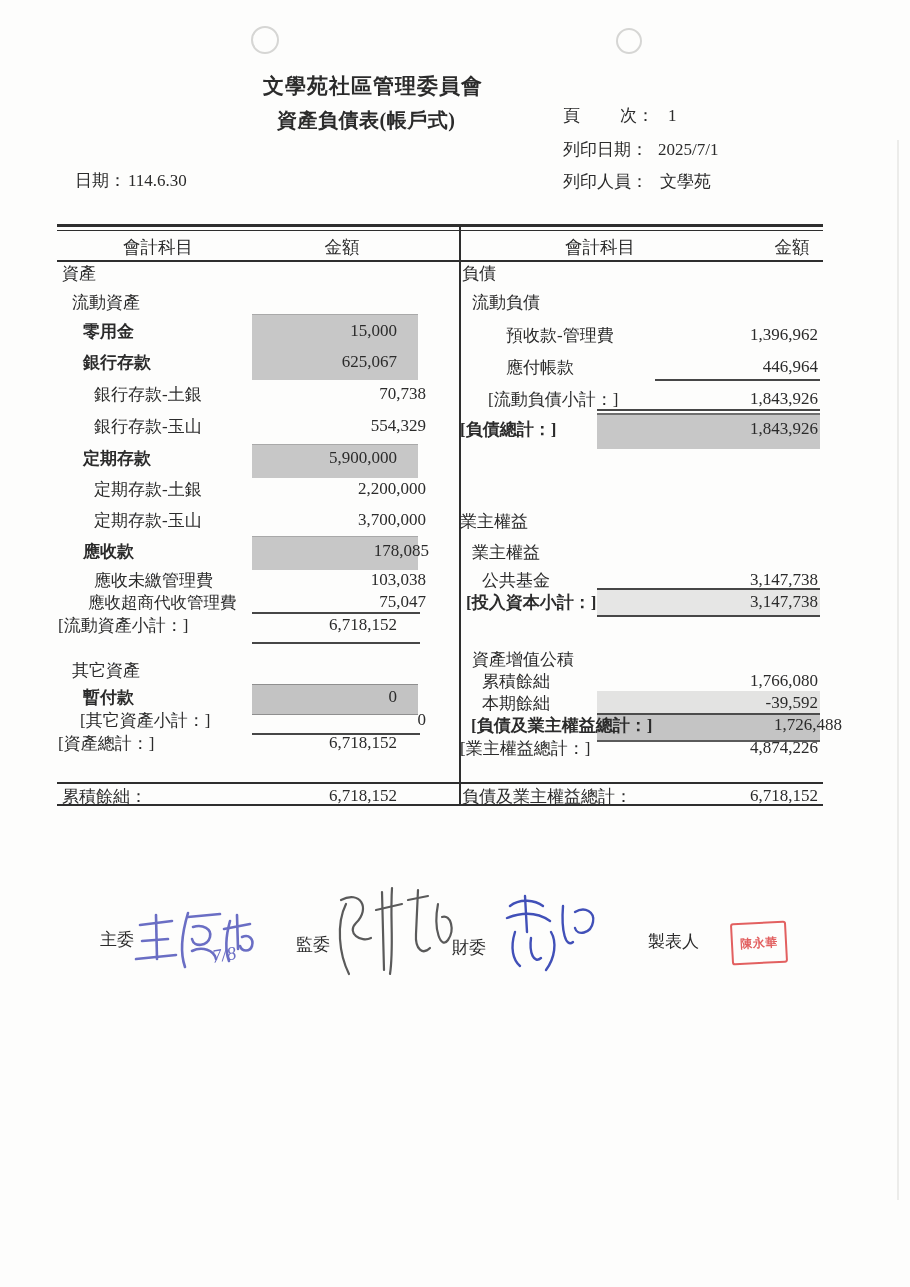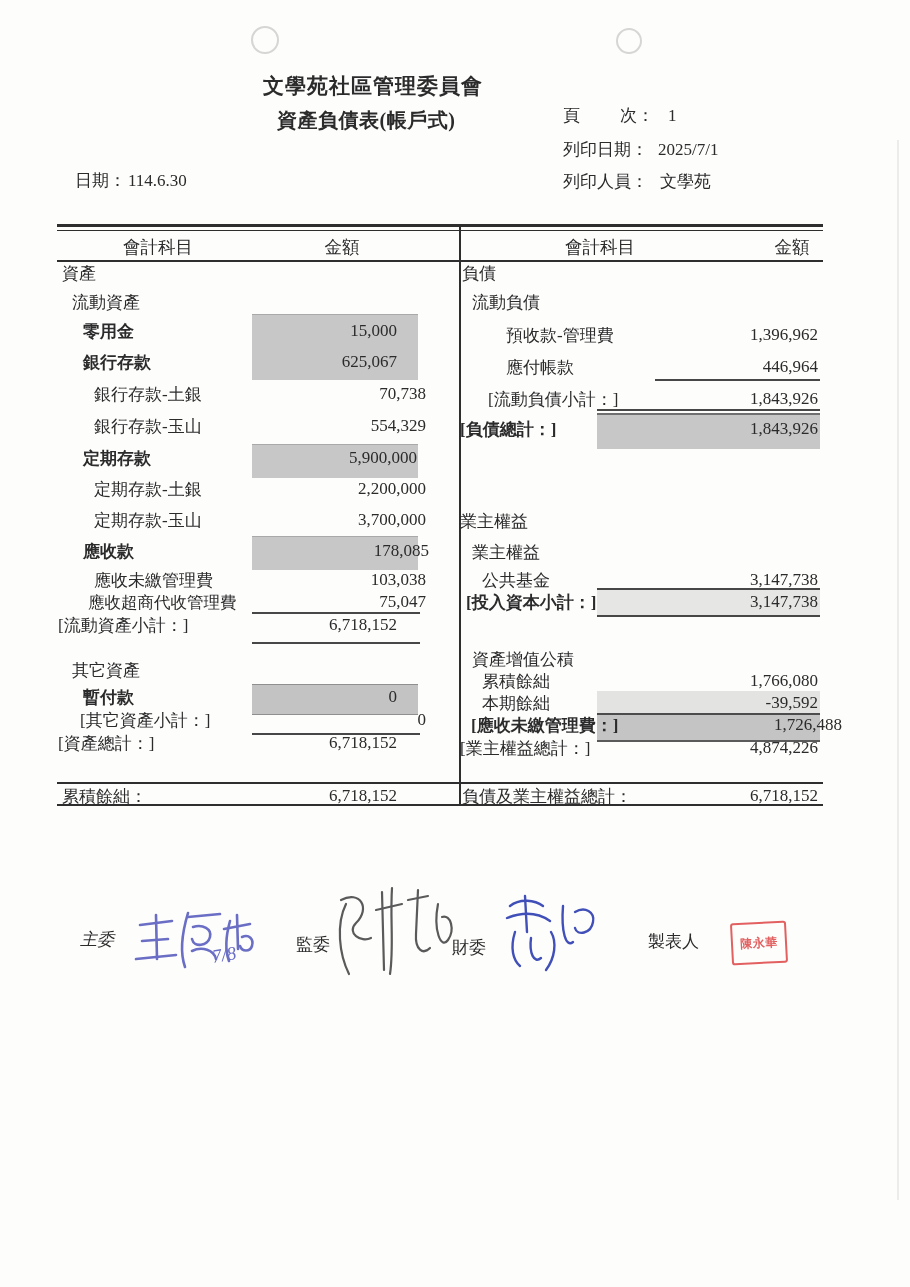--- a/index.html
+++ b/index.html
@@ -100,21 +100,21 @@
     <div class="txt b" style="left:83px;top:352px;">銀行存款</div>
     <div class="amtLR" style="top:352px;">625,067</div>
 
     <div class="txt" style="left:94px;top:384px;">銀行存款-土銀</div>
     <div class="amtLL" style="top:384px;">70,738</div>
 
     <div class="txt" style="left:94px;top:416px;">銀行存款-玉山</div>
     <div class="amtLL" style="top:416px;">554,329</div>
 
     <div class="txt b" style="left:83px;top:448px;">定期存款</div>
-    <div class="amtLR" style="top:448px;padding-left:20px;">5,900,000</div>
+    <div class="amtLR" style="top:448px;">5,900,000</div>
 
     <div class="txt" style="left:94px;top:479px;">定期存款-土銀</div>
     <div class="amtLL" style="top:479px;">2,200,000</div>
 
     <div class="txt" style="left:94px;top:510px;">定期存款-玉山</div>
     <div class="amtLL" style="top:510px;">3,700,000</div>
 
     <div class="txt b" style="left:83px;top:541px;">應收款</div>
     <div class="amtLR" style="top:541px;padding-left:32px;">178,085</div>
 
@@ -163,33 +163,33 @@
     <div class="amtRR" style="top:592px;">3,147,738</div>
 
     <div class="txt" style="left:472px;top:649px;">資產增值公積</div>
 
     <div class="txt" style="left:482px;top:671px;">累積餘絀</div>
     <div class="amtRR" style="top:671px;">1,766,080</div>
 
     <div class="txt" style="left:482px;top:693px;">本期餘絀</div>
     <div class="amtRR" style="top:693px;">-39,592</div>
 
-    <div class="txt b" style="left:471px;top:715px;">[應收未繳管理費：]</div>
+    <div class="txt b" style="left:471px;top:715px;">[負債及業主權益總計：]</div>
     <div class="amtRR" style="top:715px;margin-left:24px;">1,726,488</div>
 
     <div class="txt" style="left:460px;top:738px;">[業主權益總計：]</div>
     <div class="amtRR" style="top:738px;">4,874,226</div>
 
     <div class="txt" style="left:62px;top:786px;">累積餘絀：</div>
     <div class="amtLR" style="top:786px;">6,718,152</div>
     <div class="txt" style="left:462px;top:786px;">負債及業主權益總計：</div>
     <div class="amtRR" style="top:786px;">6,718,152</div>
   </div>
 
-  <div class="sig-label" style="left:80px;top:928px;font-style:italic;">主委</div>
+  <div class="sig-label" style="left:100px;top:928px;">主委</div>
 
   <svg class="sig" style="left:130px;top:893px;" width="125" height="92" viewBox="0 0 125 92">
     <g fill="none" stroke="#6a6ec4" stroke-width="2.6" stroke-linecap="round">
       <path d="M10 32 L42 28"></path>
         <path d="M12 48 L38 46"></path>
         <path d="M6 66 L46 62"></path>
         <path d="M26 22 L27 66"></path>
       <path d="M58 20 C52 40 50 60 55 74"></path>
         <path d="M58 24 L90 21"></path>
       <path d="M63 34 C73 31 82 36 80 44 C78 53 64 55 62 46"></path>

